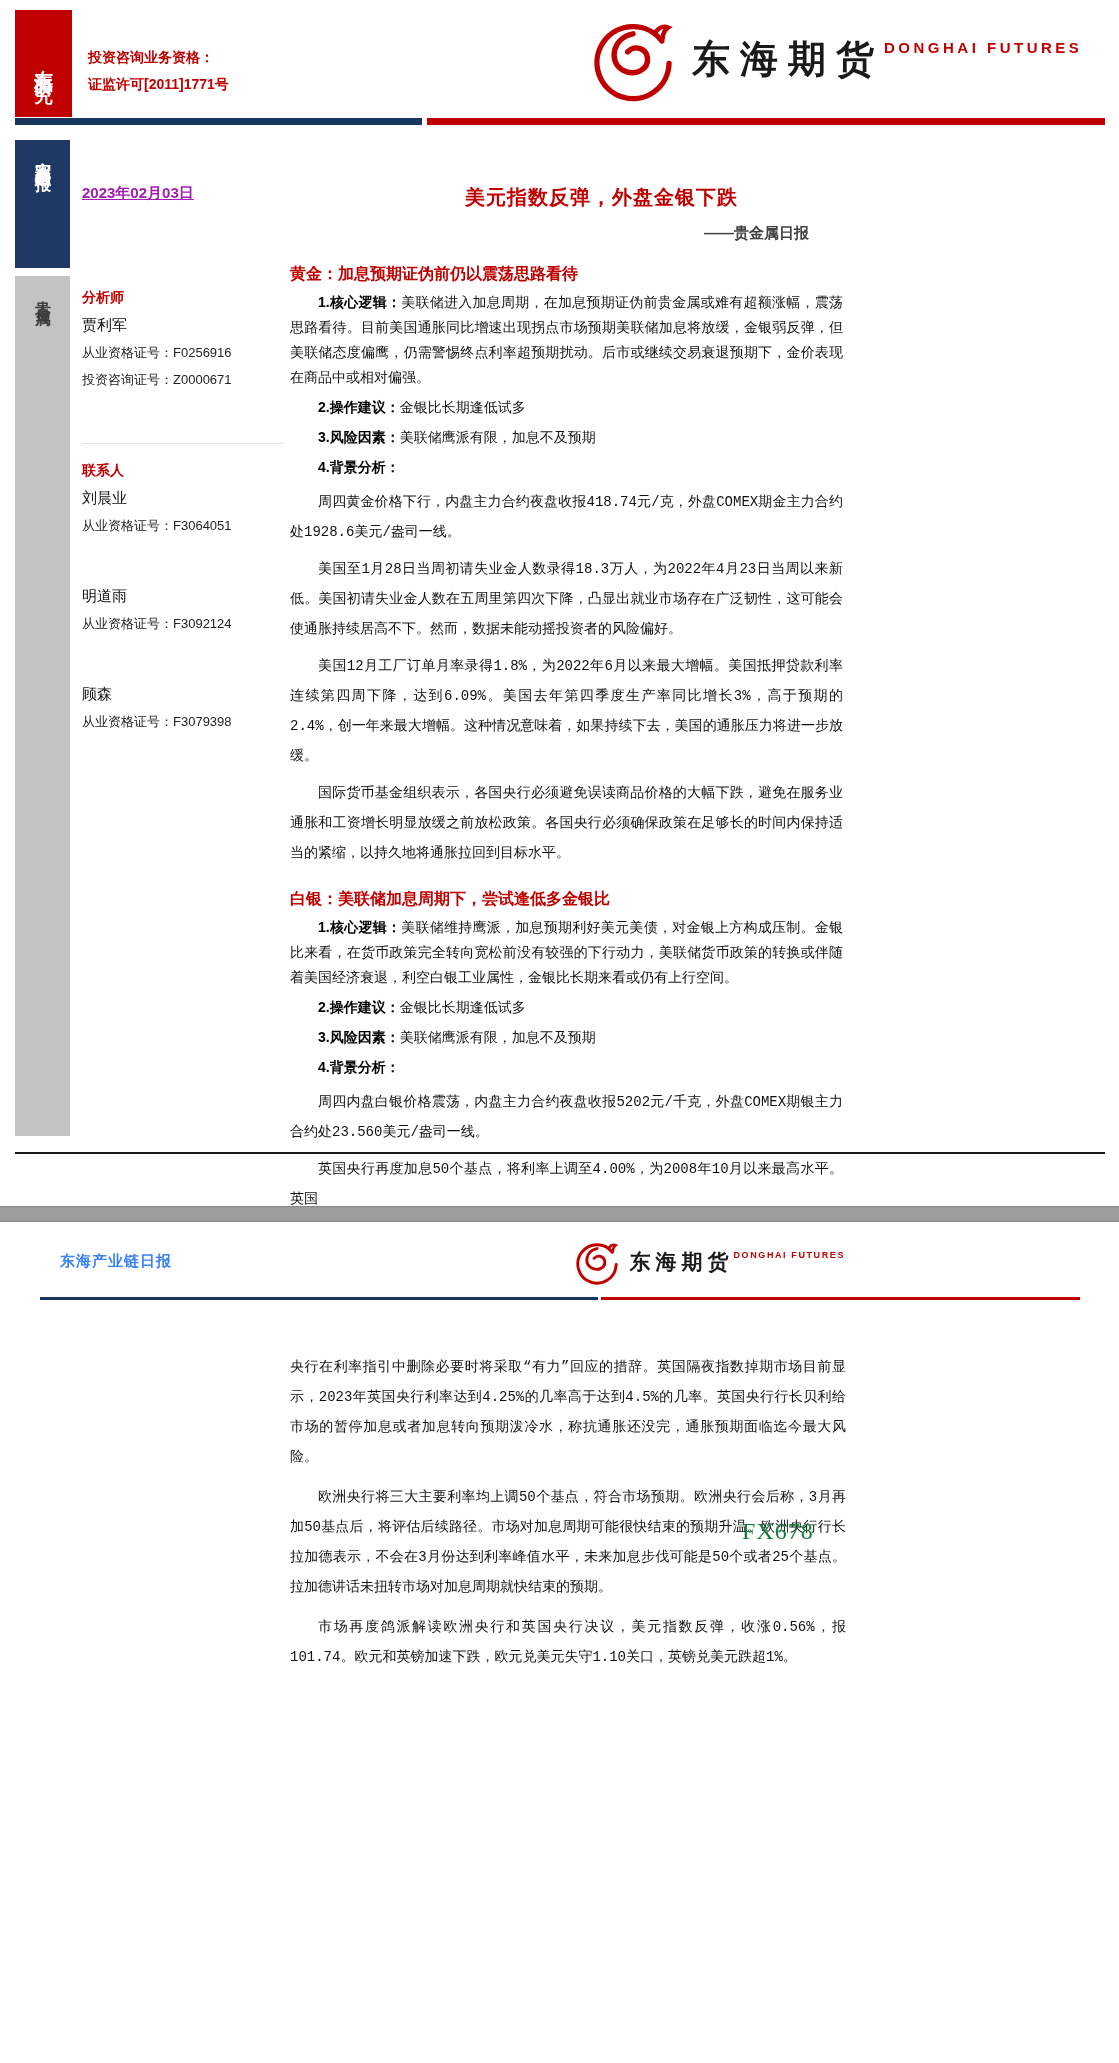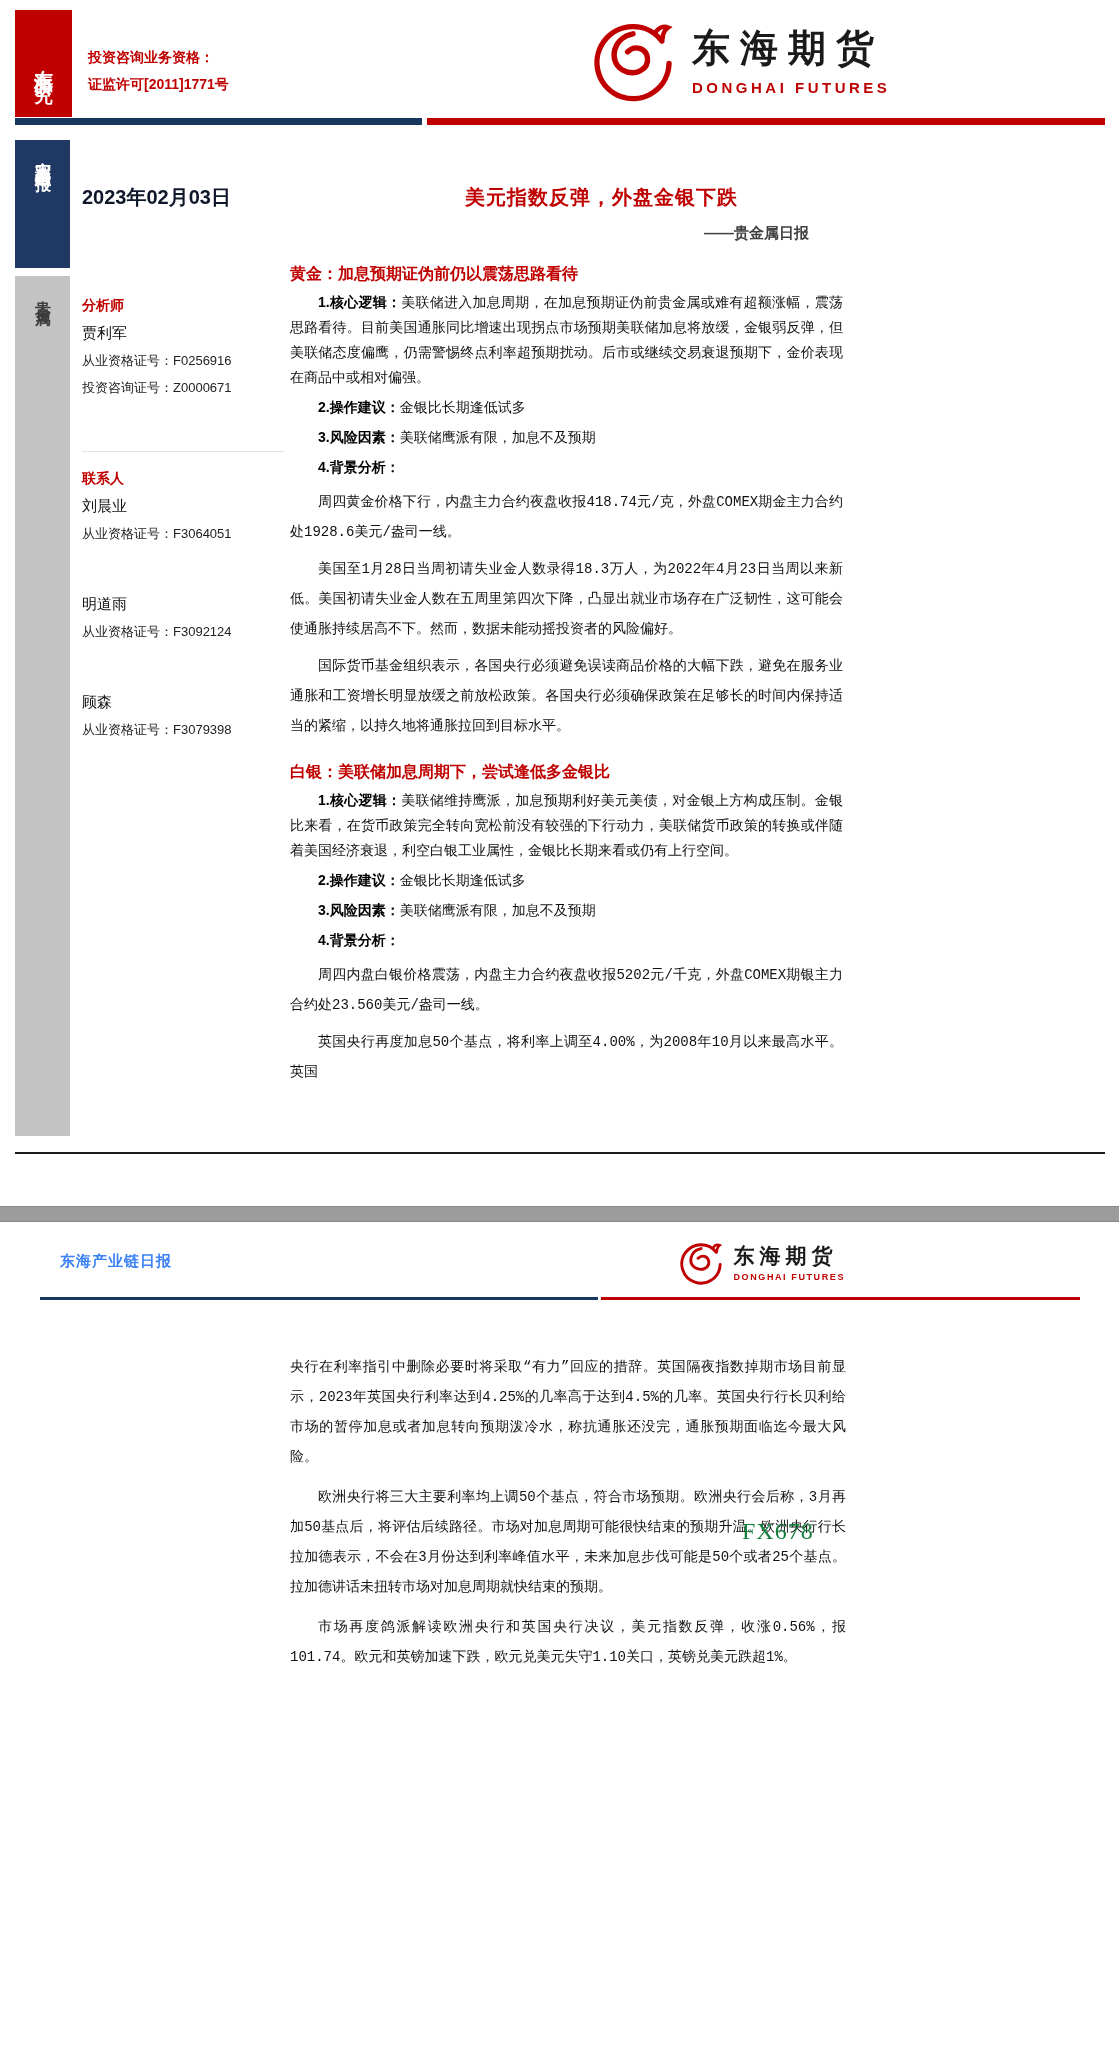--- a/index.html
+++ b/index.html
@@ -12,40 +12,40 @@
   
   .brand-box { position:absolute; left:15px; top:10px; width:57px; height:107px;
                background:#c00000; display:flex; align-items:center; justify-content:center; }
   .brand-box .vtext { color:#fff; font-weight:bold; font-size:19px; letter-spacing:5px; }
 
   .credential { position:absolute; left:88px; top:44px; color:#c00000; font-weight:bold;
                 font-size:14px; line-height:27px; }
 
   .logo { position:absolute; left:588px; top:14px; display:flex; align-items:center; gap:14px; }
   .logo svg { width:90px; height:90px; flex:0 0 auto; }
-  .logo-text { display:flex; flex-direction:column; justify-content:center; }
+  .logo-text { display:flex; flex-direction:row; justify-content:center; }
   .logo-cn { font-family:"Liberation Serif","DejaVu Serif",serif; font-size:38px; font-weight:bold;
              color:#1a1a1a; letter-spacing:10px; white-space:nowrap; }
   .logo-en { color:#c00000; font-weight:bold; font-size:15px; letter-spacing:3.5px; margin-top:5px; white-space:nowrap; }
 
   .rule-blue { position:absolute; left:15px; top:118px; width:407px; height:7px; background:#17375e; }
   .rule-red  { position:absolute; left:427px; top:118px; width:678px; height:7px; background:#c00000; }
 
   
   .navy-box { position:absolute; left:15px; top:140px; width:55px; height:128px; background:#1f3864;
               display:flex; justify-content:center; padding-top:8px; }
   .navy-box .vtext { color:#fff; font-weight:bold; font-size:16px; letter-spacing:3px; }
 
   .gray-strip { position:absolute; left:15px; top:276px; width:55px; height:860px; background:#c3c3c3;
                 display:flex; justify-content:center; padding-top:12px; }
   .gray-strip .vtext { color:#3d3d3d; font-weight:bold; font-size:16px; letter-spacing:5px; }
 
   
   .info { position:absolute; left:82px; top:184px; width:202px; }
-  .info .date { color:#0f172a; font-weight:bold; font-size:20px; white-space:nowrap; }
+  .info .date { color:#a21caf; font-weight:bold; font-size:15px; white-space:nowrap;text-decoration:underline; }
   .glabel { color:#c00000; font-weight:bold; font-size:14px; }
   .analyst-label { margin-top:86px; }
   .pname { font-size:15px; color:#111; margin-top:9px; }
   .cert  { font-size:13px; color:#222; margin-top:9px; white-space:nowrap; }
   .sep { border:none; border-top:1px solid #e3e3e3; margin-top:54px; }
   .contact-label { margin-top:18px; }
   .gap-lg { margin-top:52px; }
 
   
   .main { position:absolute; left:290px; top:184px; width:553px; }
@@ -141,20 +141,21 @@
     <h1 class="doc-title">美元指数反弹，外盘金银下跌</h1>
     <div class="doc-subtitle">——贵金属日报</div>
 
     <h2 class="sec-heading">黄金：加息预期证伪前仍以震荡思路看待</h2>
     <p class="item"><b>1.核心逻辑：</b><span>美联储进入加息周期，在加息预期证伪前贵金属或难有超额涨幅，震荡思路看待。目前美国通胀同比增速出现拐点市场预期美联储加息将放缓，金银弱反弹，但美联储态度偏鹰，仍需警惕终点利率超预期扰动。后市或继续交易衰退预期下，金价表现在商品中或相对偏强。</span></p>
     <p class="item"><b>2.操作建议：</b><span>金银比长期逢低试多</span></p>
     <p class="item"><b>3.风险因素：</b><span>美联储鹰派有限，加息不及预期</span></p>
     <p class="item"><b>4.背景分析：</b></p>
     <p class="para">周四黄金价格下行，内盘主力合约夜盘收报418.74元/克，外盘COMEX期金主力合约处1928.6美元/盎司一线。</p>
     <p class="para">美国至1月28日当周初请失业金人数录得18.3万人，为2022年4月23日当周以来新低。美国初请失业金人数在五周里第四次下降，凸显出就业市场存在广泛韧性，这可能会使通胀持续居高不下。然而，数据未能动摇投资者的风险偏好。</p>
+    <p class="para">美国12月工厂订单月率录得1.8%，为2022年6月以来最大增幅。美国抵押贷款利率连续第四周下降，达到6.09%。美国去年第四季度生产率同比增长3%，高于预期的2.4%，创一年来最大增幅。这种情况意味着，如果持续下去，美国的通胀压力将进一步放缓。</p>
     <p class="para">国际货币基金组织表示，各国央行必须避免误读商品价格的大幅下跌，避免在服务业通胀和工资增长明显放缓之前放松政策。各国央行必须确保政策在足够长的时间内保持适当的紧缩，以持久地将通胀拉回到目标水平。</p>
 
     <h2 class="sec-heading">白银：美联储加息周期下，尝试逢低多金银比</h2>
     <p class="item"><b>1.核心逻辑：</b><span>美联储维持鹰派，加息预期利好美元美债，对金银上方构成压制。金银比来看，在货币政策完全转向宽松前没有较强的下行动力，美联储货币政策的转换或伴随着美国经济衰退，利空白银工业属性，金银比长期来看或仍有上行空间。</span></p>
     <p class="item"><b>2.操作建议：</b><span>金银比长期逢低试多</span></p>
     <p class="item"><b>3.风险因素：</b><span>美联储鹰派有限，加息不及预期</span></p>
     <p class="item"><b>4.背景分析：</b></p>
     <p class="para">周四内盘白银价格震荡，内盘主力合约夜盘收报5202元/千克，外盘COMEX期银主力合约处23.560美元/盎司一线。</p>
     <p class="para">英国央行再度加息50个基点，将利率上调至4.00%，为2008年10月以来最高水平。英国</p>
   </div>

